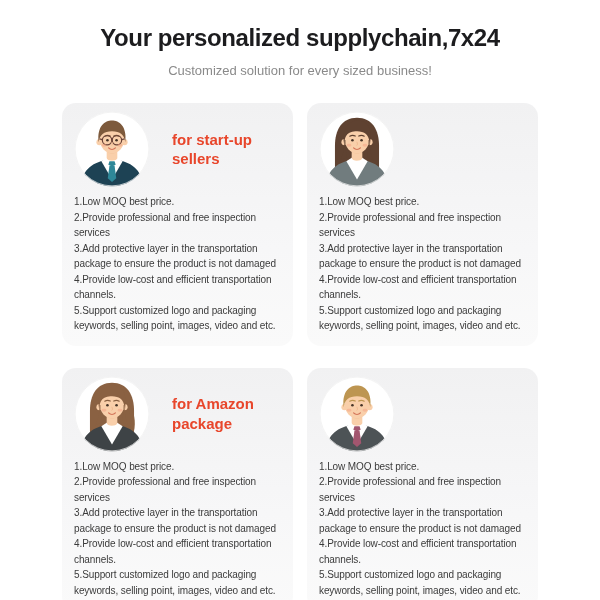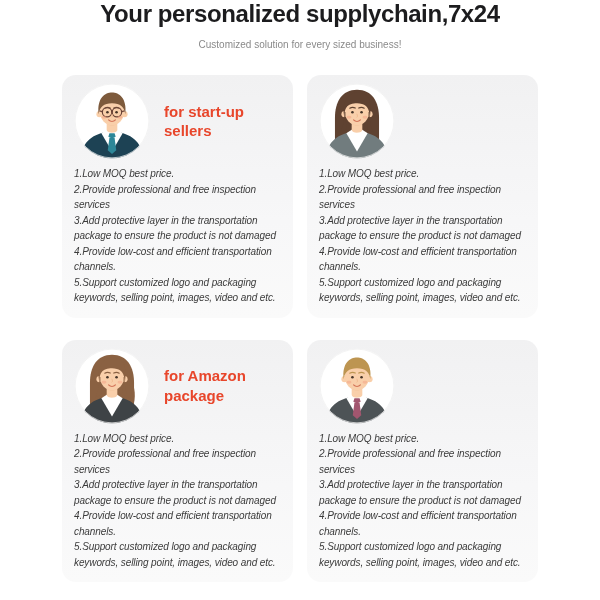--- a/index.html
+++ b/index.html
@@ -3,32 +3,32 @@
 <meta charset="utf-8">
 <style>
   * { margin: 0; padding: 0; box-sizing: border-box; }
   html, body { background: #ffffff; }
   body {
     width: 600px; height: 600px;
     font-family: "Liberation Sans", "DejaVu Sans", sans-serif;
     overflow: hidden;
     color: #1d1d1f;
   }
-  .page { width: 600px; height: 600px; }
+  .page { width: 600px; height: 600px; padding-top: 24px; }
   .page-title {
     text-align: center;
     font-size: 24px;
     font-weight: 700;
     letter-spacing: -0.4px;
     color: #1c1c1e;
   }
   .page-subtitle {
     text-align: center;
     margin-top: 11px;
-    font-size: 10px;
+    font-size: 13px;
     color: #8a8a8a;
   }
   .cards-grid {
     width: 476px;
     margin: 25px auto 0 auto;
     display: grid;
     grid-template-columns: 231px 231px;
     column-gap: 14px;
     row-gap: 22px;
   }
@@ -44,37 +44,36 @@
     padding: 8px 8px 0 12px;
   }
   .avatar {
     width: 76px; height: 76px;
     flex: 0 0 76px;
     border-radius: 50%;
   }
   .avatar svg { display: block; width: 76px; height: 76px; }
   .card-title {
     flex: 1;
-    margin-left: 14px;
+    margin-left: 22px;
     font-size: 15px;
     font-weight: 700;
     line-height: 1.27;
     color: var(--accent, #e8462b);
     white-space: pre-line;
   }
   .card-list {
     padding: 7px 2px 0 12px;
   }
   .feature-item {
     font-size: 10px;
     letter-spacing: -0.1px;
     line-height: 15.5px;
     color: #3b3b3b;
     white-space: pre-line;
-    font-style: italic;
   }
 </style>
 </head>
 <body>
 
 <div class="page">
   <h1 class="page-title">Your personalized supplychain,7x24</h1>
   <p class="page-subtitle">Customized solution for every sized business!</p>
   <main class="cards-grid" id="cards-grid">
       <section class="card">

